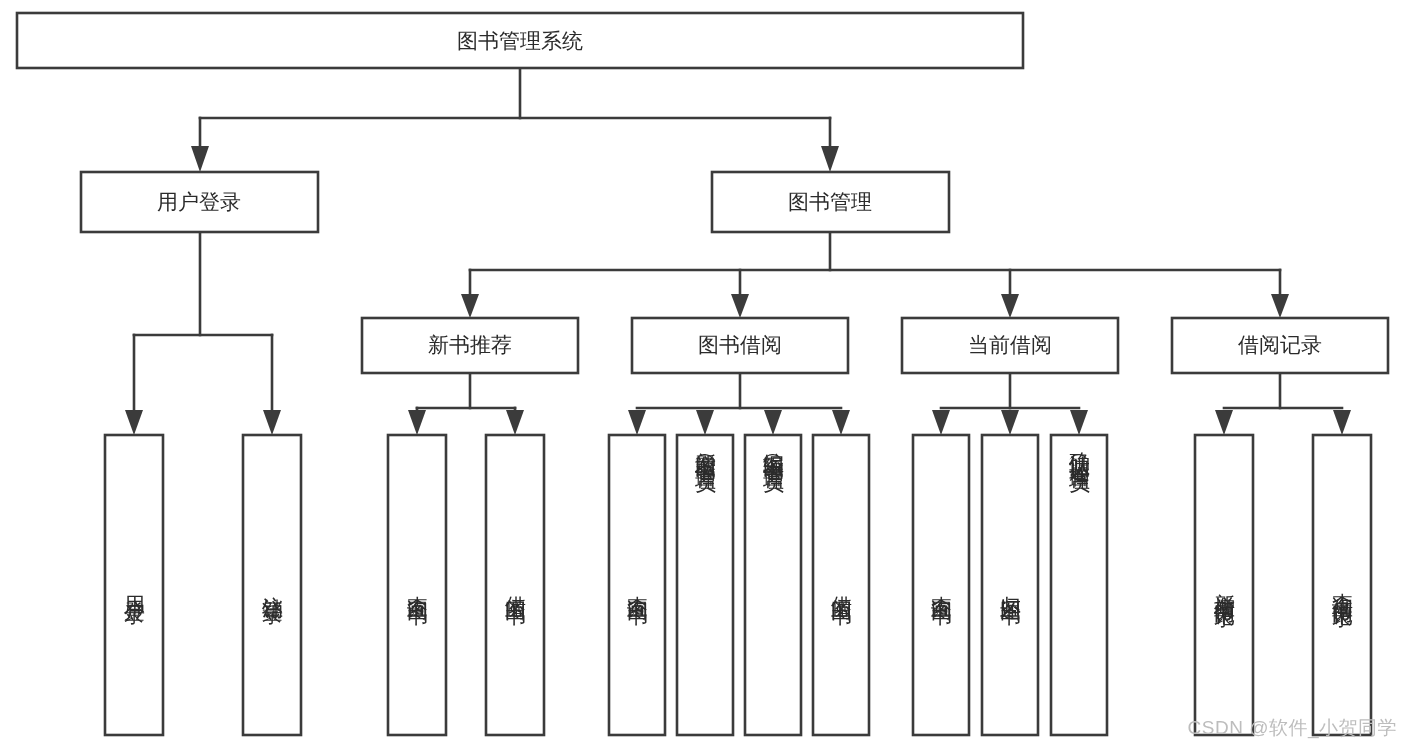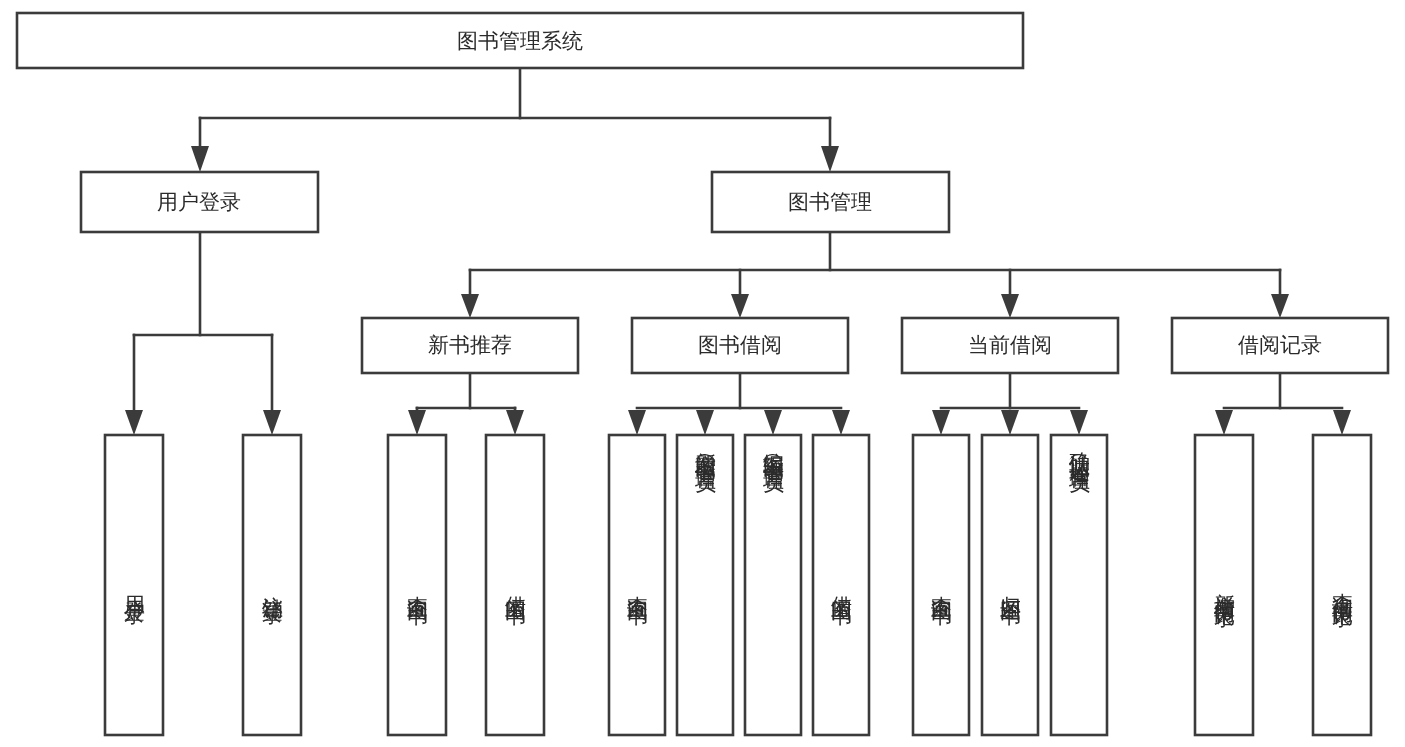--- a/index.html
+++ b/index.html
@@ -246,14 +246,15 @@
     <span class="leaf-label">确认归还（管理员）</span>
   </div>
 
   <div class="leaf-label-wrap" style="left:1195px; top:435px; width:58px; height:300px;">
     <span class="leaf-label">新增借阅记录</span>
   </div>
   <div class="leaf-label-wrap" style="left:1313px; top:435px; width:58px; height:300px;">
     <span class="leaf-label">查询借阅记录</span>
   </div>
 
+  <div class="watermark">CSDN @软件_小贺同学</div>
 
 </div>
 
 </body></html>

